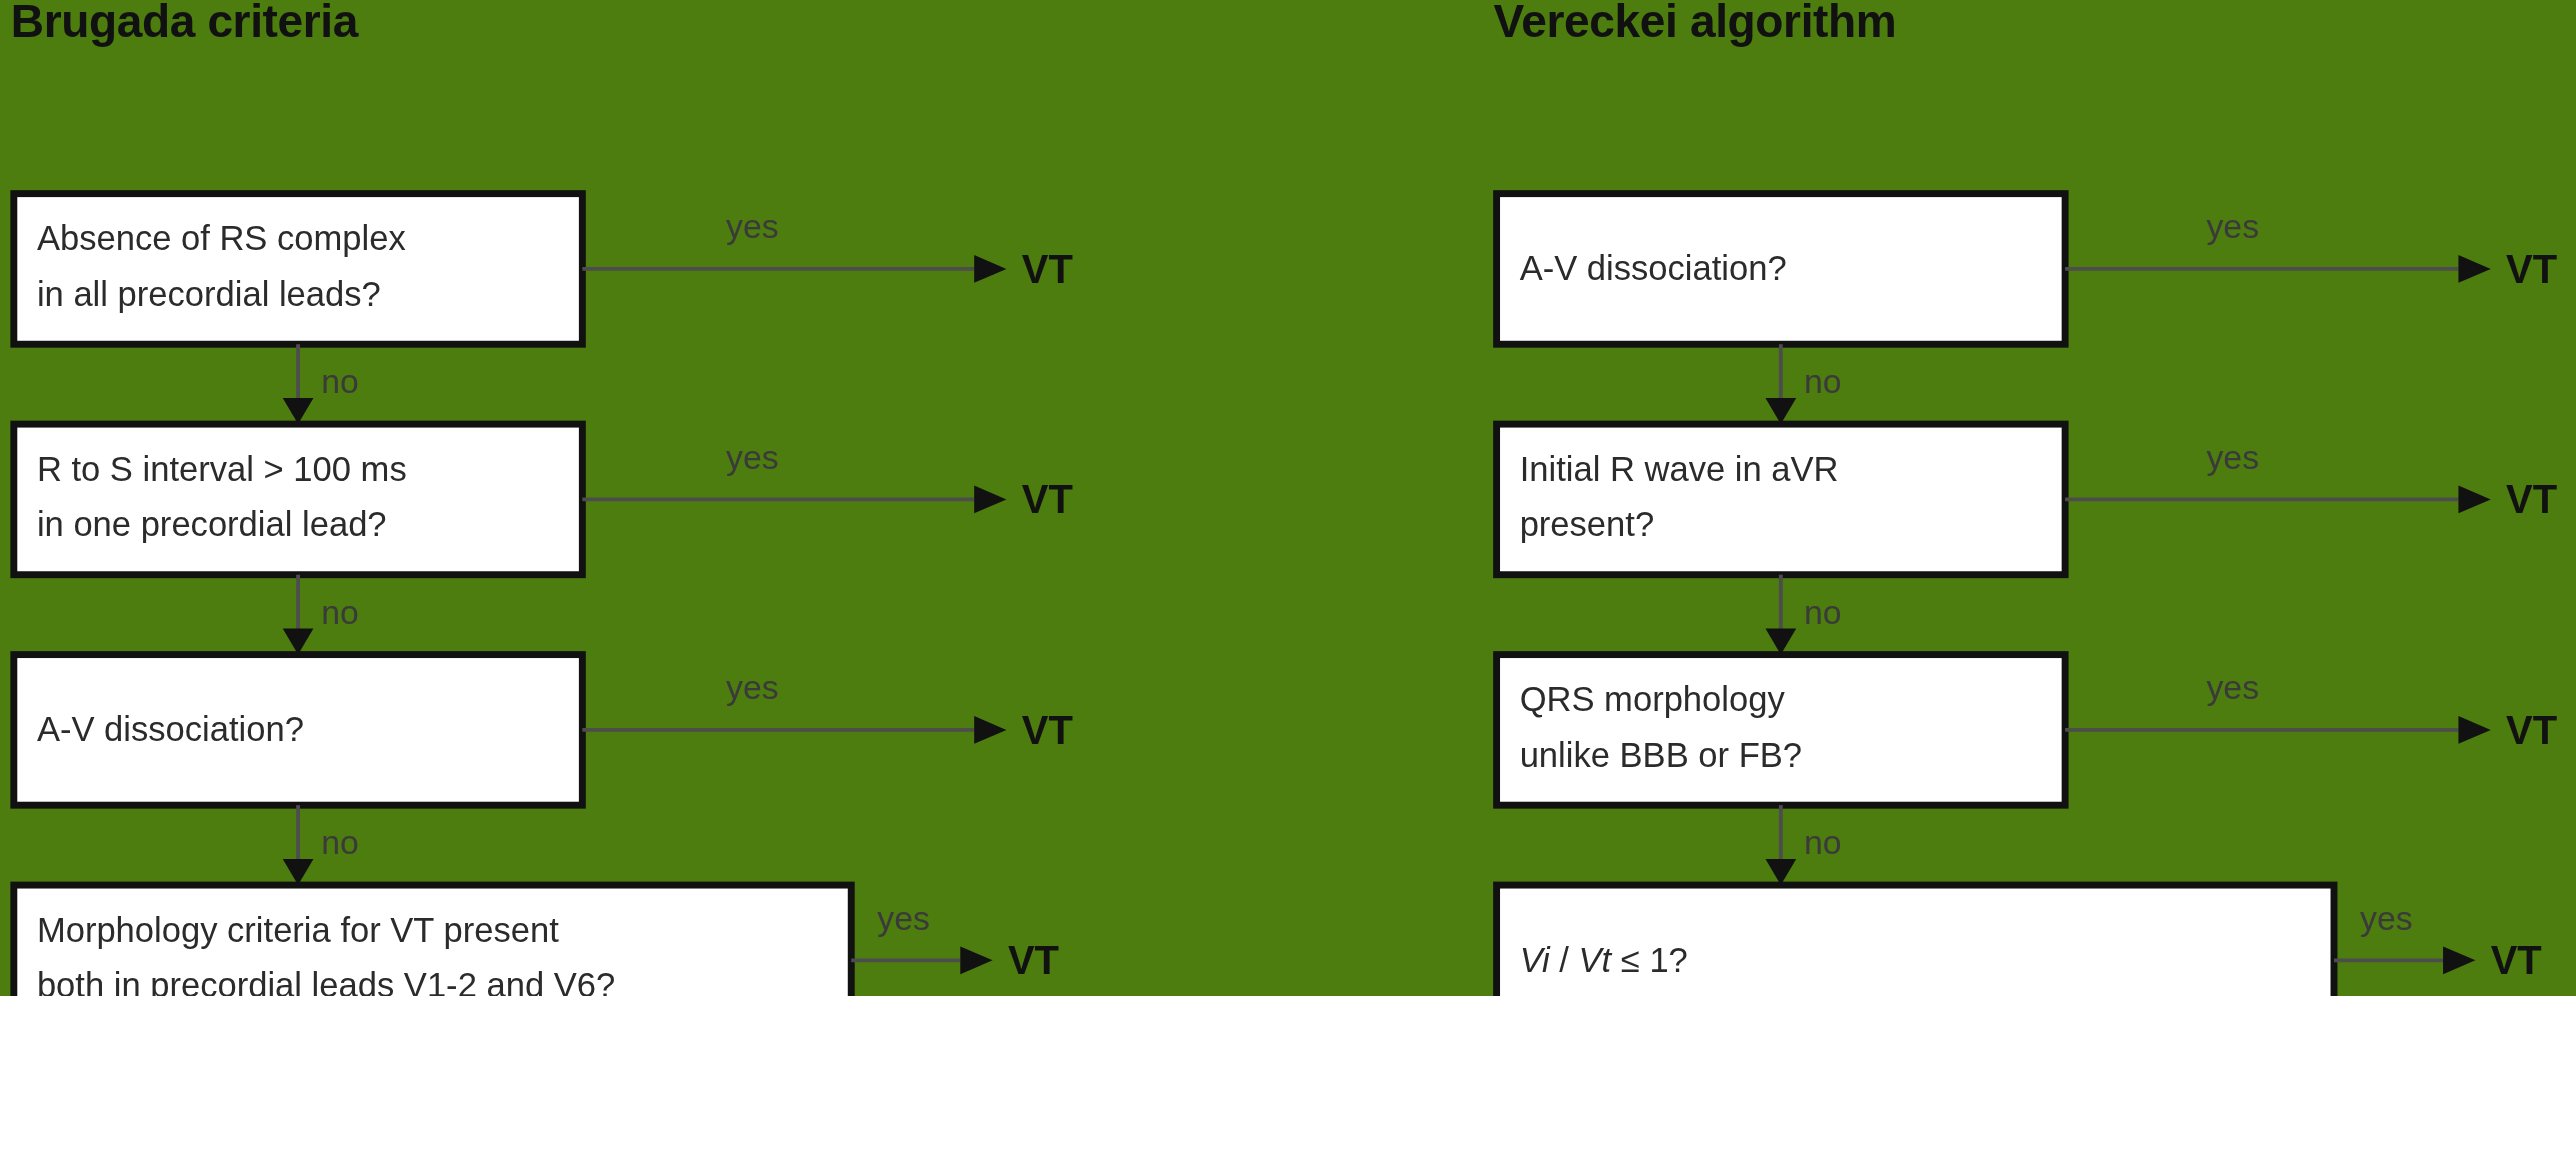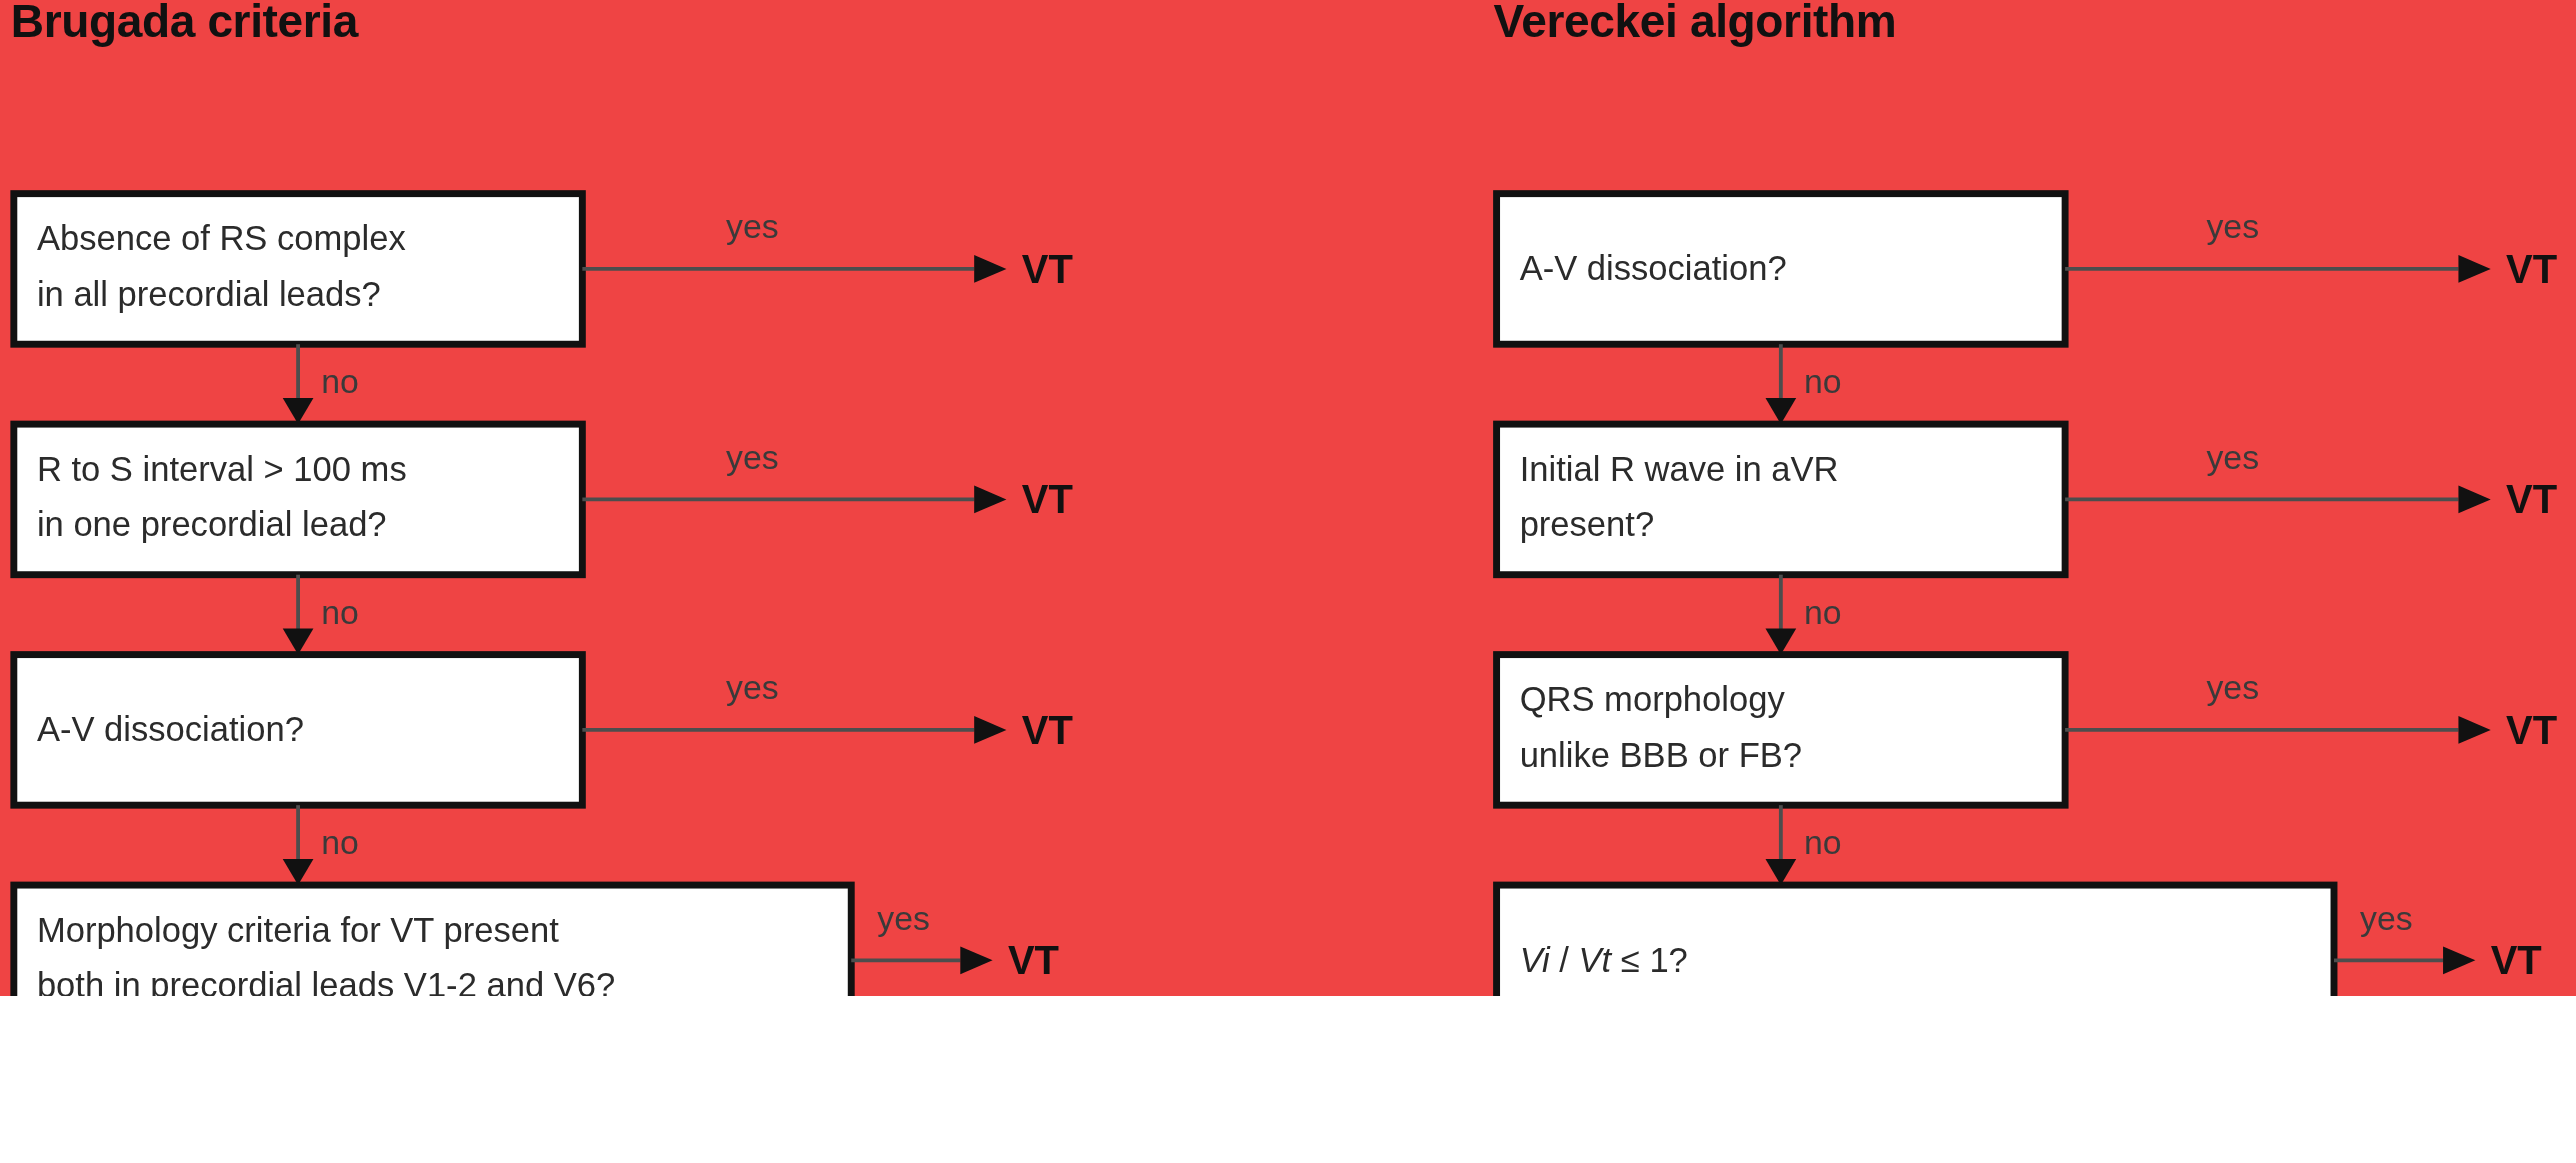--- a/index.html
+++ b/index.html
@@ -8,21 +8,21 @@
     background: #ffffff;
   }
   body {
     font-family: "Liberation Sans", sans-serif;
     color: #1a1a1a;
   }
   #root {
     position: relative;
     width: 2576px;
     height: 996px;
-    background: #ef4444;
+    background: #4d7c0f;
     overflow: hidden;
     text-align: right;
   }
   svg.flow {
     position: absolute;
     top: 0;
     left: 0;
     width: 2576px;
     height: 1164px;
     display: block;

